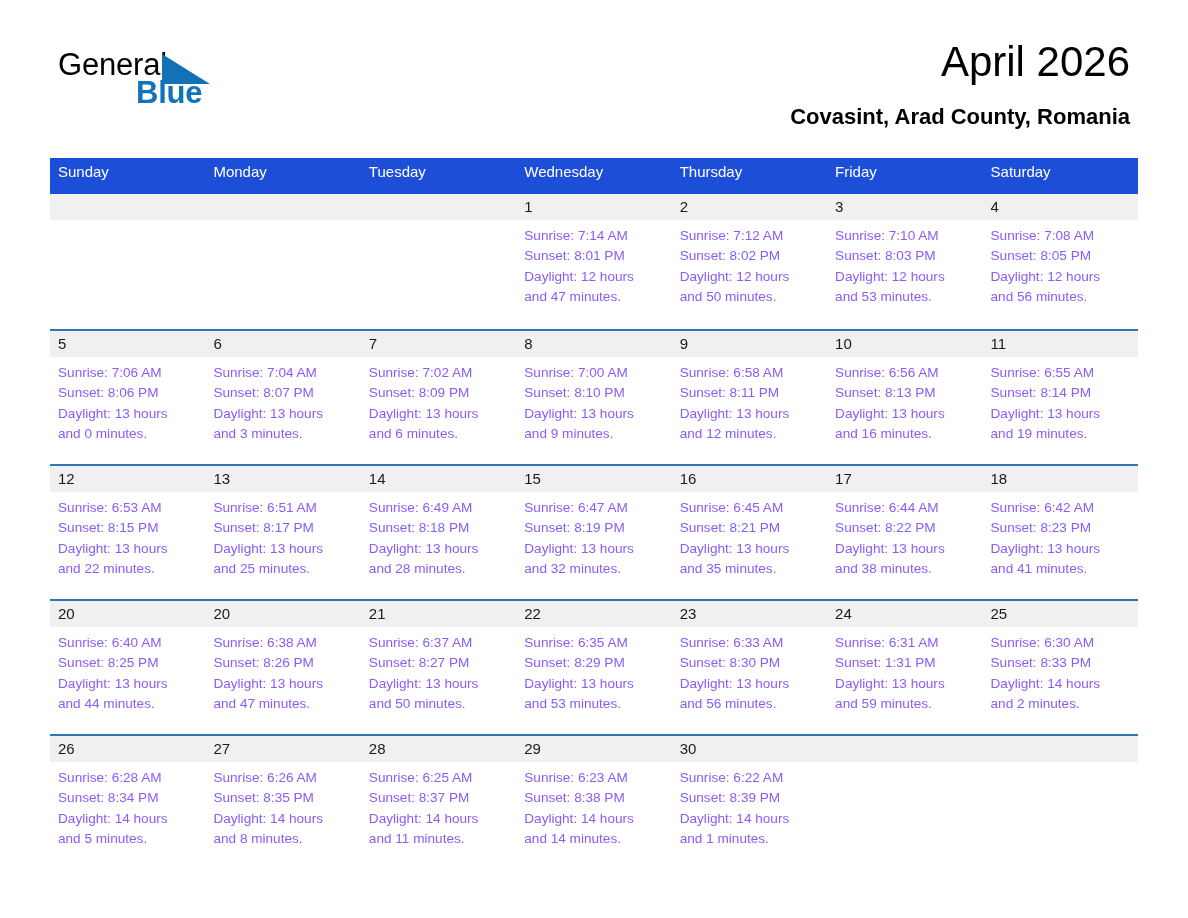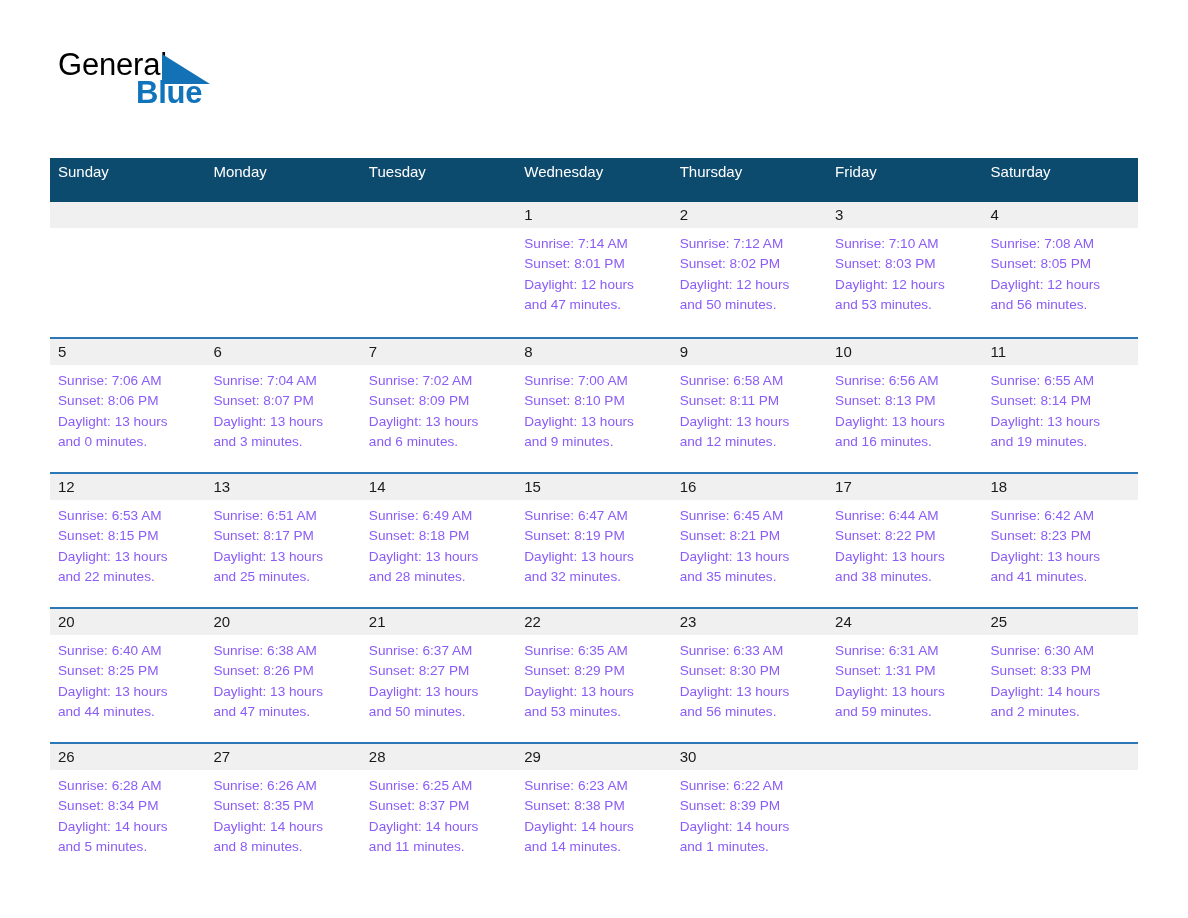--- a/index.html
+++ b/index.html
@@ -34,21 +34,21 @@
   }
   .cal-subtitle {
     margin-top:18px;
     font-size:22px; font-weight:700; color:#000000;
     line-height:26px;
   }
 
   
   .calendar { position:absolute; left:50px; top:158px; width:1088px; }
 
-  .dow-row { display:flex; background:#0c4a6e; height:44px; }
+  .dow-row { display:flex; background:#1d4ed8; height:36px; }
   .dow {
     flex:1 1 0; min-width:0;
     color:#ffffff; font-size:15px; line-height:28px;
     padding-left:8px; white-space:nowrap;
   }
 
   .week {
     display:flex;
     border-top:2px solid #2e77b6;
     height:135px;
@@ -83,20 +83,24 @@
     <div class="logo">
       <span class="logo-general">General</span>
       <span class="logo-tri">
         <svg width="48" height="30" viewBox="0 0 48 30" xmlns="http://www.w3.org/2000/svg">
           <polygon points="0,0 48,30 0,30" fill="#1372b5"></polygon>
         </svg>
       </span>
       <span class="logo-blue">Blue</span>
     </div>
 
+    <div class="title-block">
+      <div class="cal-title">April 2026</div>
+      <div class="cal-subtitle">Covasint, Arad County, Romania</div>
+    </div>
 
   </div>
 
   <div class="calendar">
 
     <div class="dow-row">
       <div class="dow">Sunday</div>
       <div class="dow">Monday</div>
       <div class="dow">Tuesday</div>
       <div class="dow">Wednesday</div>

